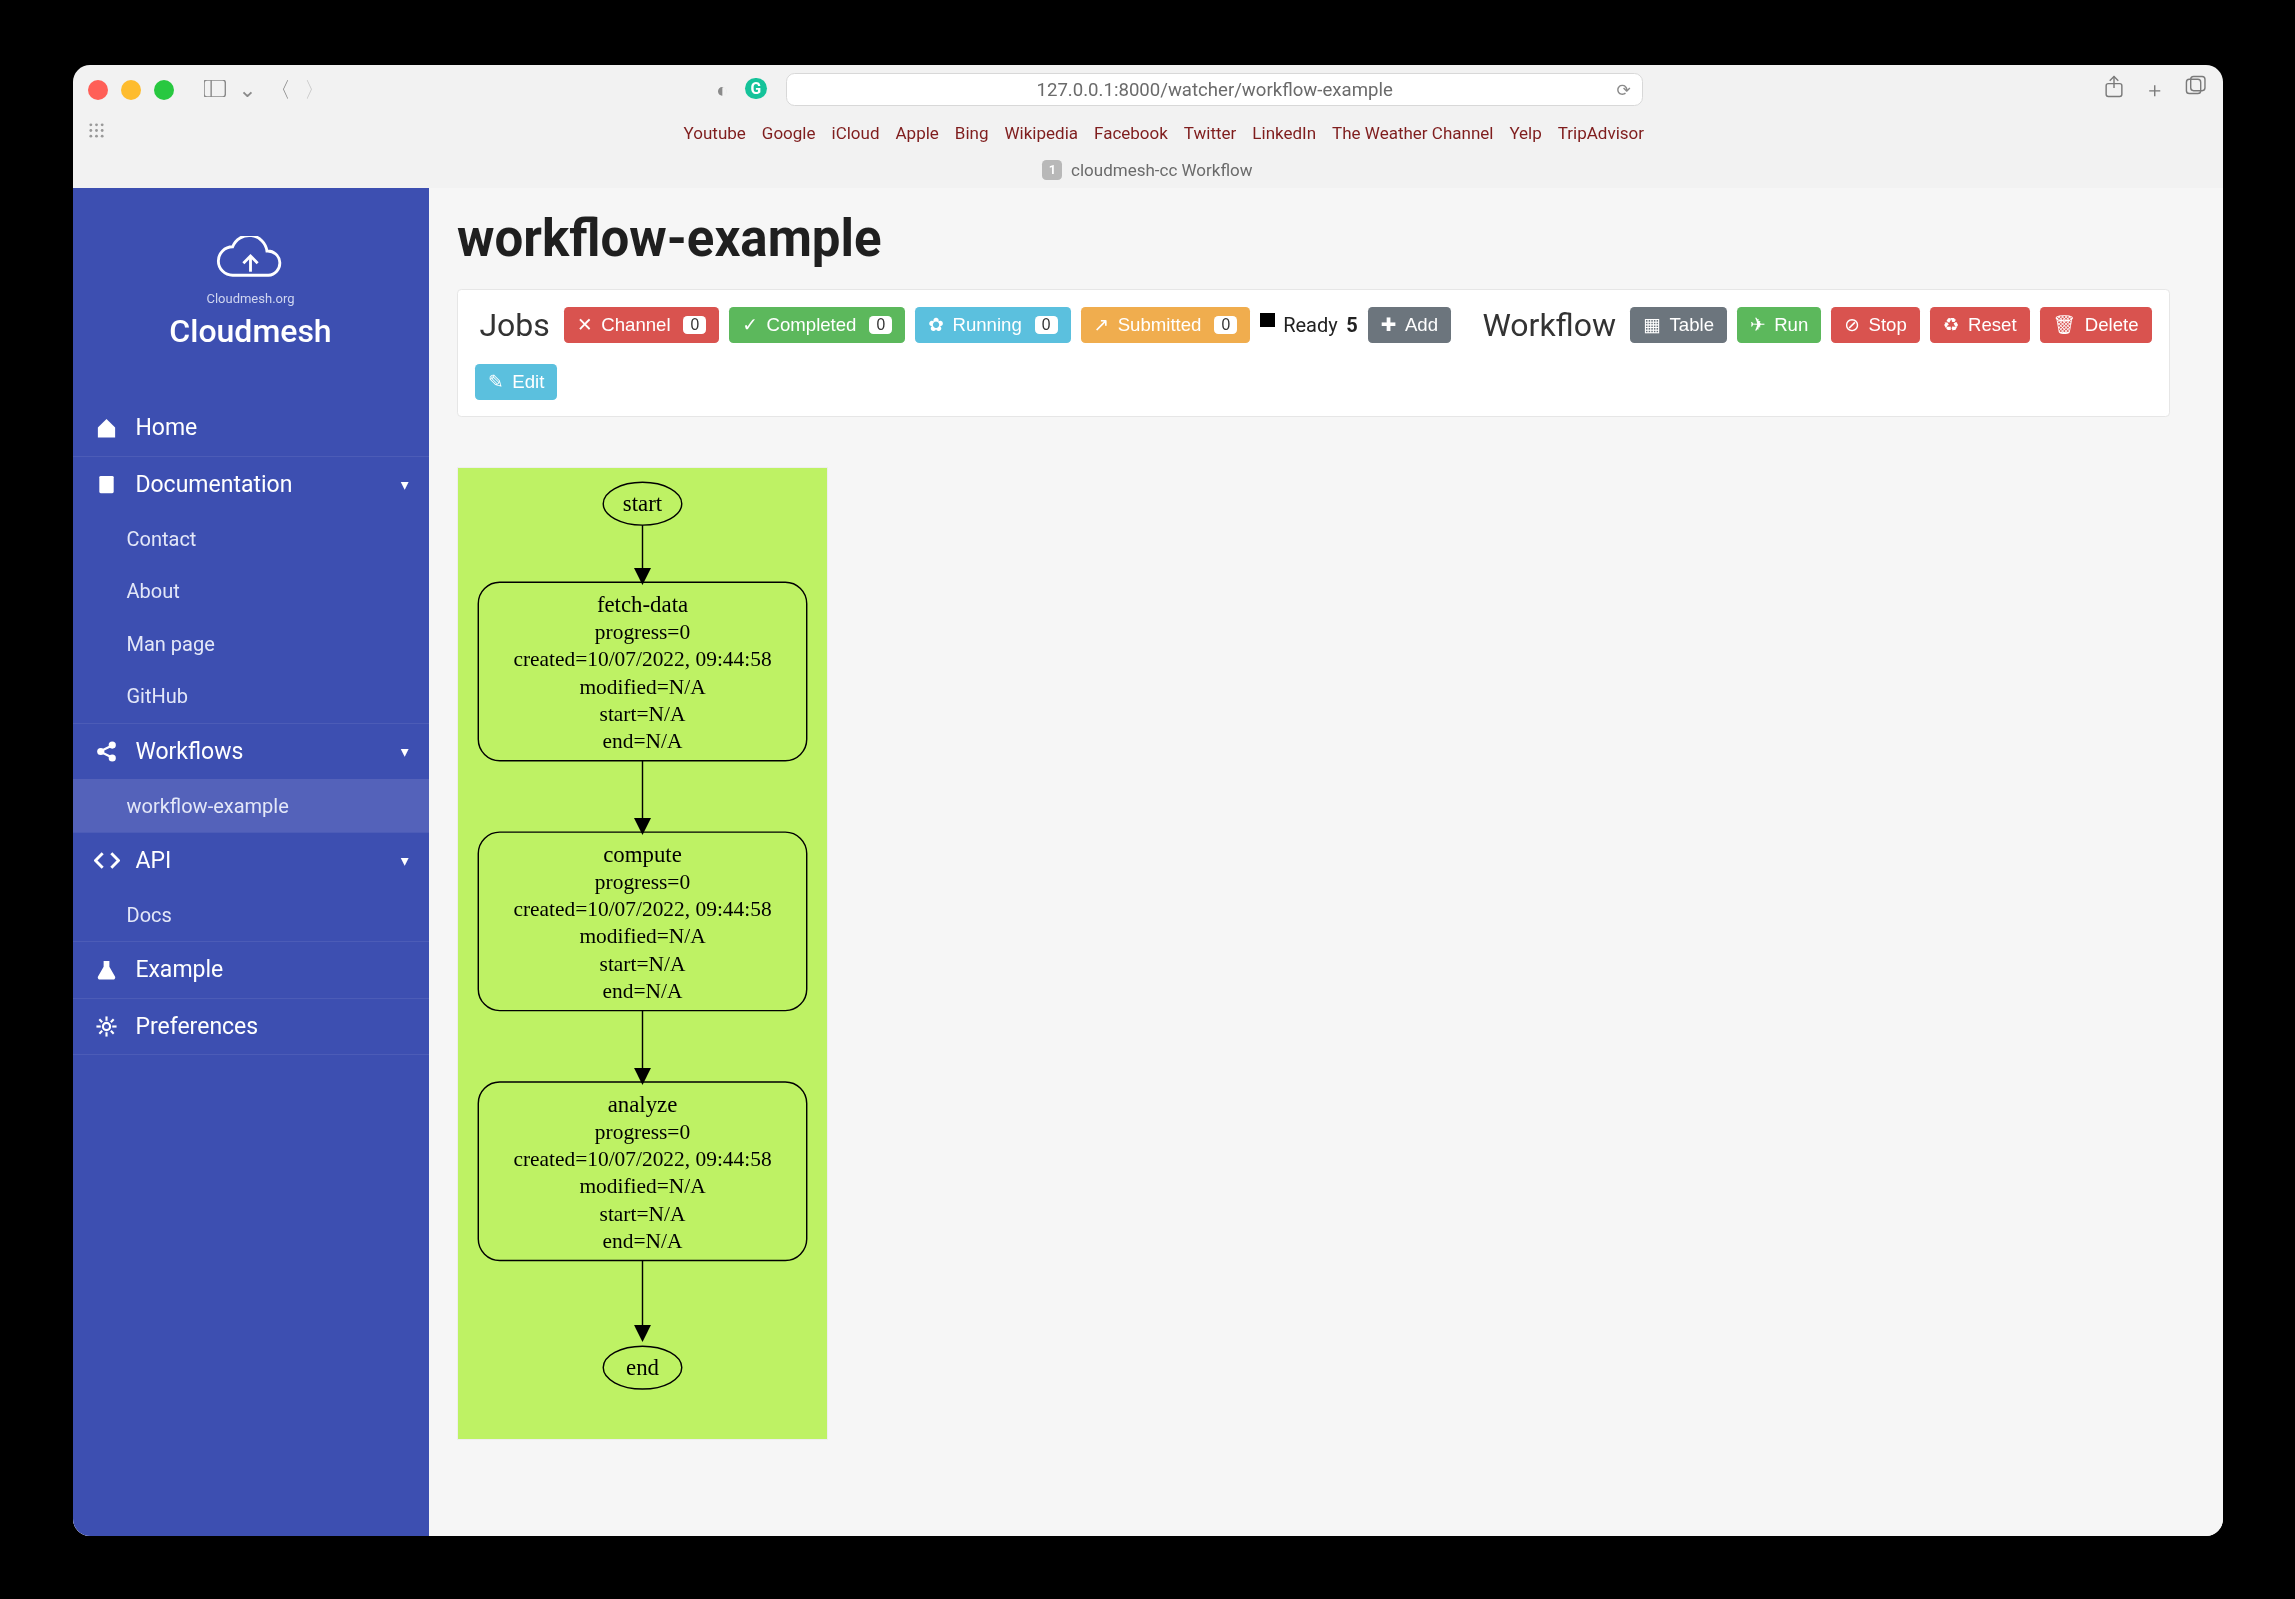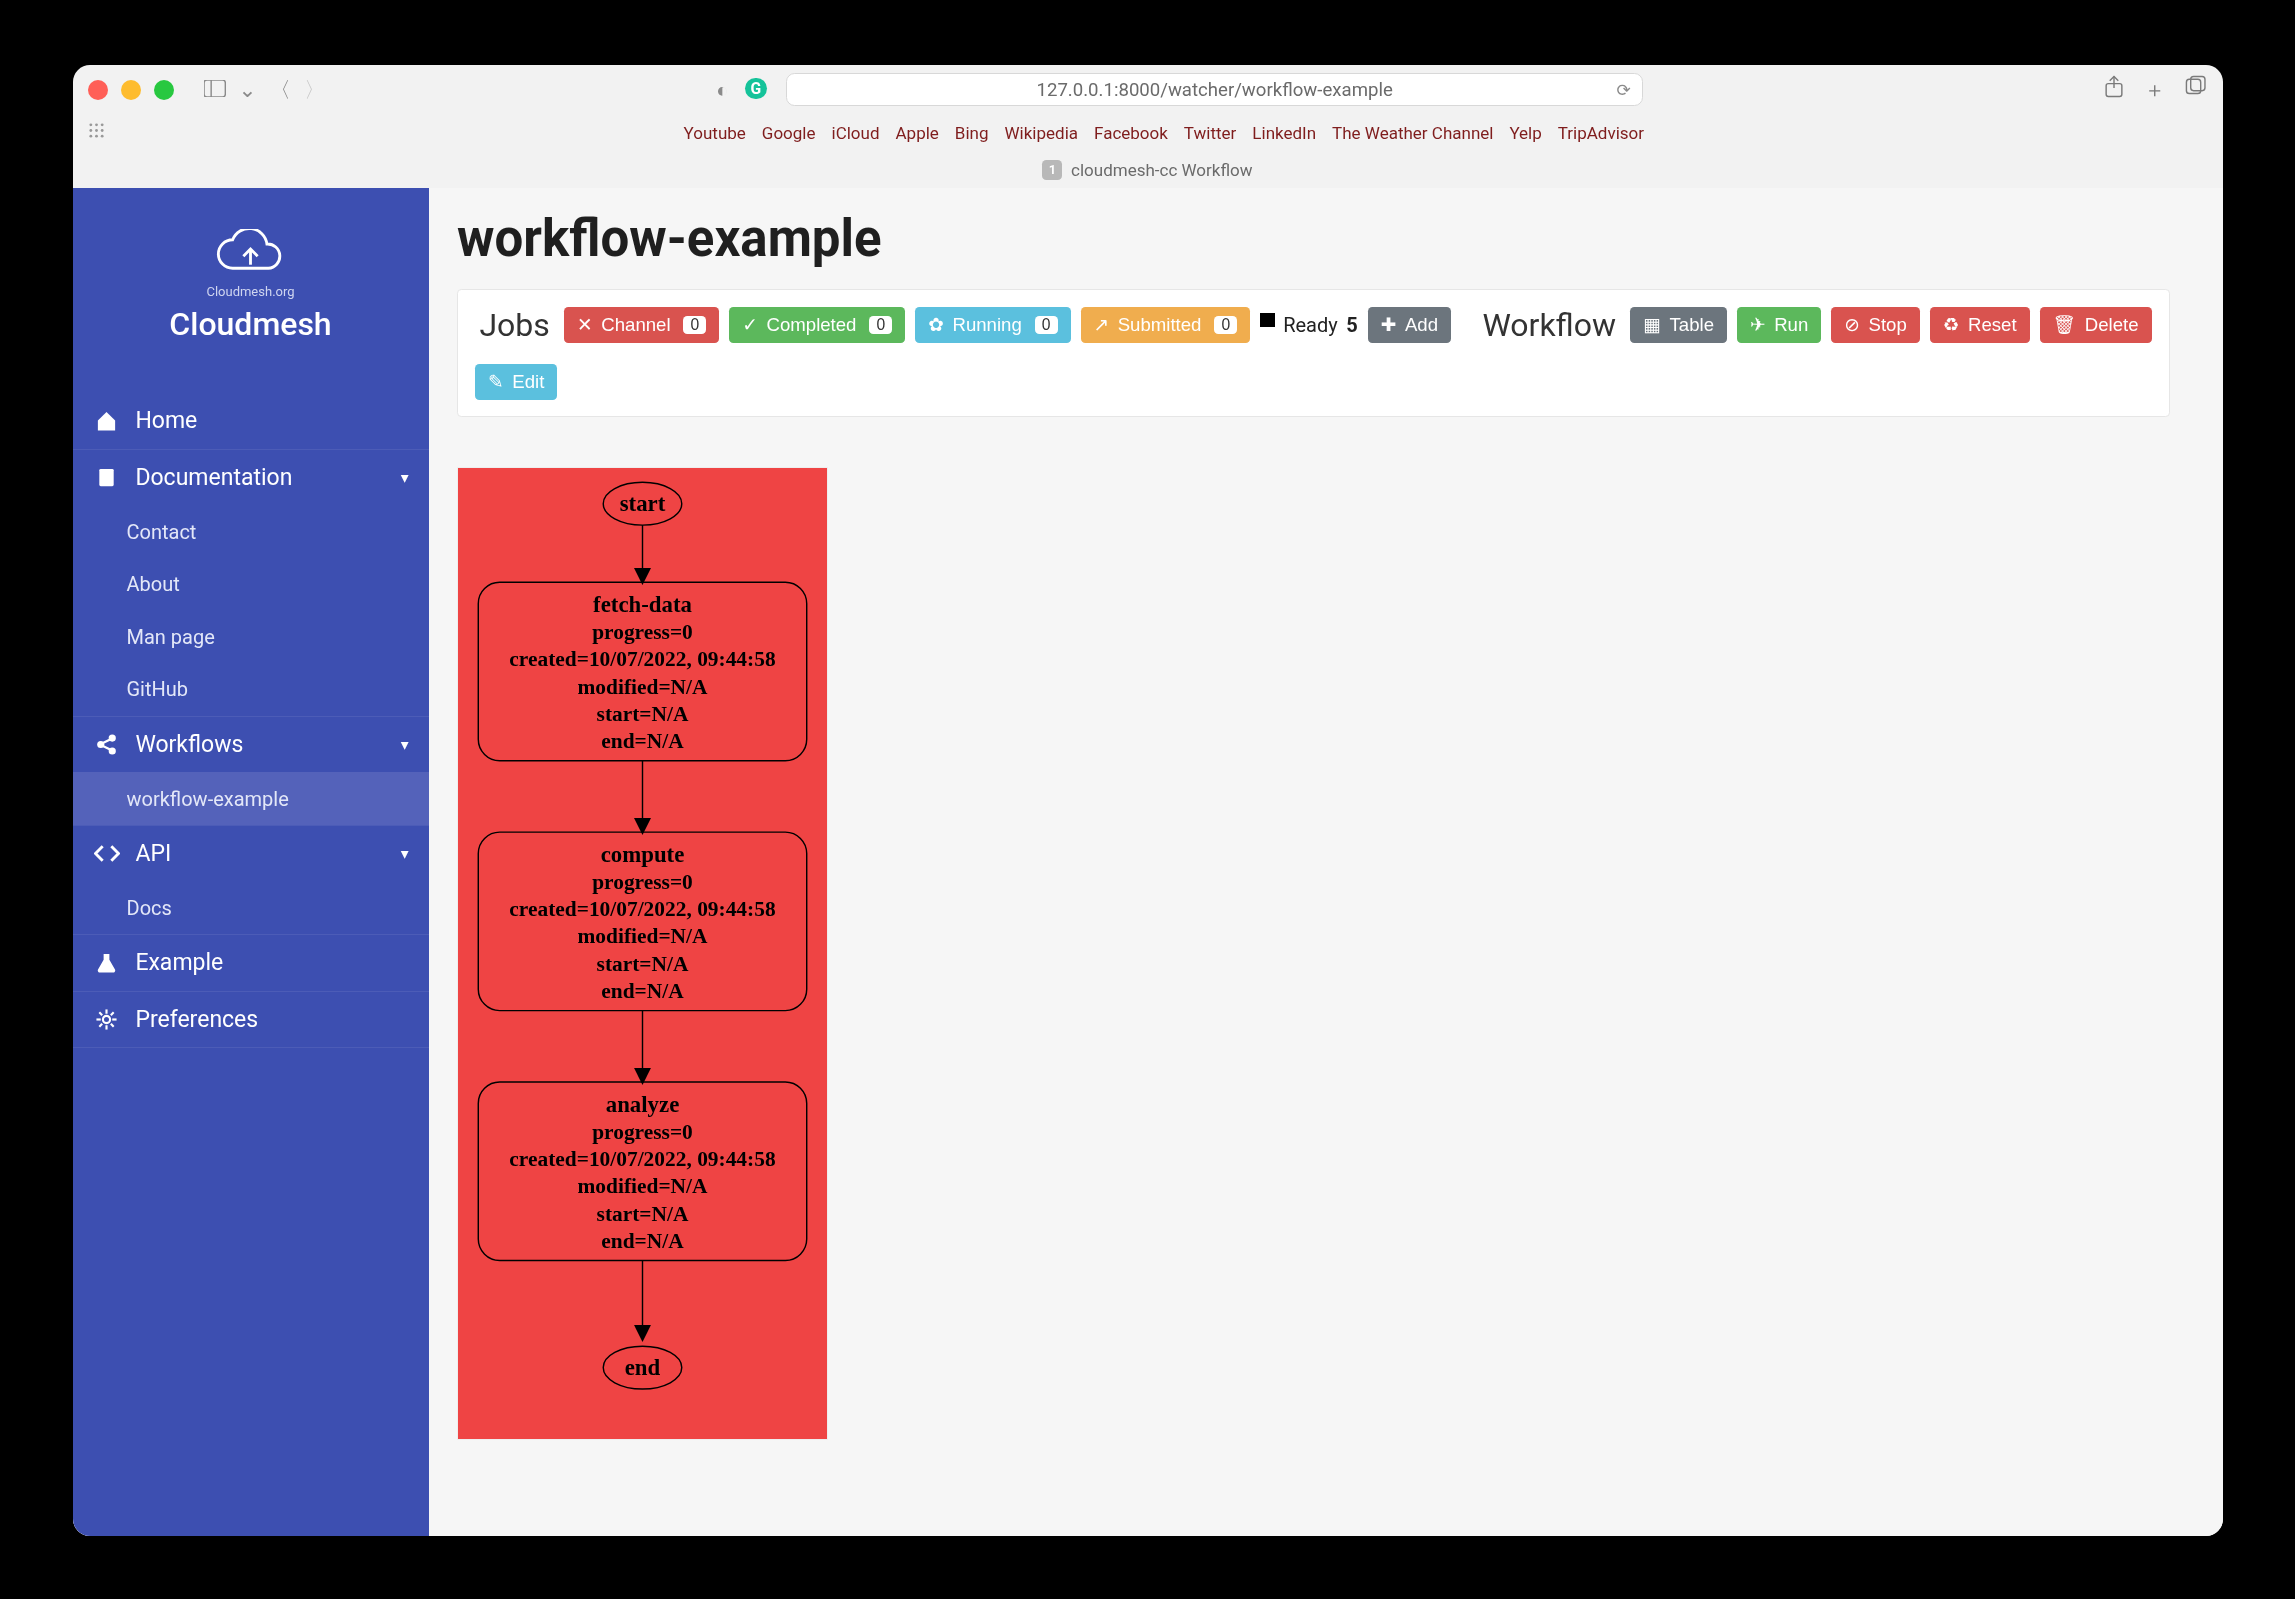--- a/index.html
+++ b/index.html
@@ -54,21 +54,21 @@
 .bookmarks {
   height: 37px; display: flex; align-items: center; justify-content: center;
   gap: 16px; color: #7f1d1d; font-size: 17px;
 }
 .grid-icon { color: #999; font-size: 18.6px; margin-left: 15.7px; margin-right: auto;}
 .tabrow { height: 36px; display:flex; align-items:center; justify-content:center; gap: 8.6px; color: #6b6b6b; font-size: 17px;}
 .tab-badge { background:#b8b8b8; color:#fff; width:20px; height:20px; border-radius:4.3px; display:inline-flex; align-items:center; justify-content:center; font-size:13px; font-weight:600;}
 .app-body { flex:1; display:flex; overflow:hidden; background:#f6f6f6;}
 .sidebar {
   width: 356px; background:#3d4fb1; color:#fff; display:flex; flex-direction:column;
-  padding-top: 24px;
+  padding-top: 31px;
 }
 .brand { text-align:center; padding: 17px 0 21.4px; }
 .brand-logo { display:inline-block; }
 .brand-sub { font-size:13px; color:#cfd5f0; margin-top:2.9px;}
 .brand-name { font-size:32px; font-weight:500; margin-top:5.7px;}
 .nav { margin-top: 28.6px;}
 .nav-item, .nav-sub {
   display:flex; align-items:center; padding: 14.3px 20px; font-size:23px;
   cursor:pointer; position:relative;
 }
@@ -85,21 +85,21 @@
   gap: 10px; width: 97%;
 }
 .tb-label { font-size:32px; color:#333; margin-right:4.3px; margin-left:4.3px;}
 .btn { display:inline-flex; align-items:center; gap:8.6px; color:#fff; font-size:18.6px; padding:7.1px 13px; border-radius:4.3px; border:none; cursor:pointer;}
 .btn .count { background:#fff; color:#333; border-radius:4.3px; padding:0 7.1px; font-size:15.7px; margin-left:4.3px; min-width:20px; text-align:center;}
 .btn.red{background:#d9534f;} .btn.green{background:#5cb85c;} .btn.teal{background:#5bc0de;}
 .btn.yellow{background:#f0ad4e;} .btn.gray{background:#6c757d;} .btn.dark{background:#6c757d;}
 .status-chip { display:inline-flex; align-items:flex-start; gap:8.6px; font-size:20px; color:#222;}
 .status-chip .sq{ width:14.3px; height:14.3px; background:#000;}
 .tb-spacer { flex:1; }
-.graph-area { margin-top: 50px; background:#ef4444; width: 371px; padding: 7.1px 0; border:0.7px solid #eee;font-weight:bold;}
+.graph-area { margin-top: 50px; background:#bef264; width: 371px; padding: 7.1px 0; border:0.7px solid #eee;}
 svg.flow { display:block; margin:0 auto;}
 .flow text { font-family: Georgia, 'Times New Roman', serif; font-size:30px; }
 .flow .title { font-size:32px;}
 </style>
 </head>
 <body>
 
 <div class="window">
 
   <div class="titlebar">

